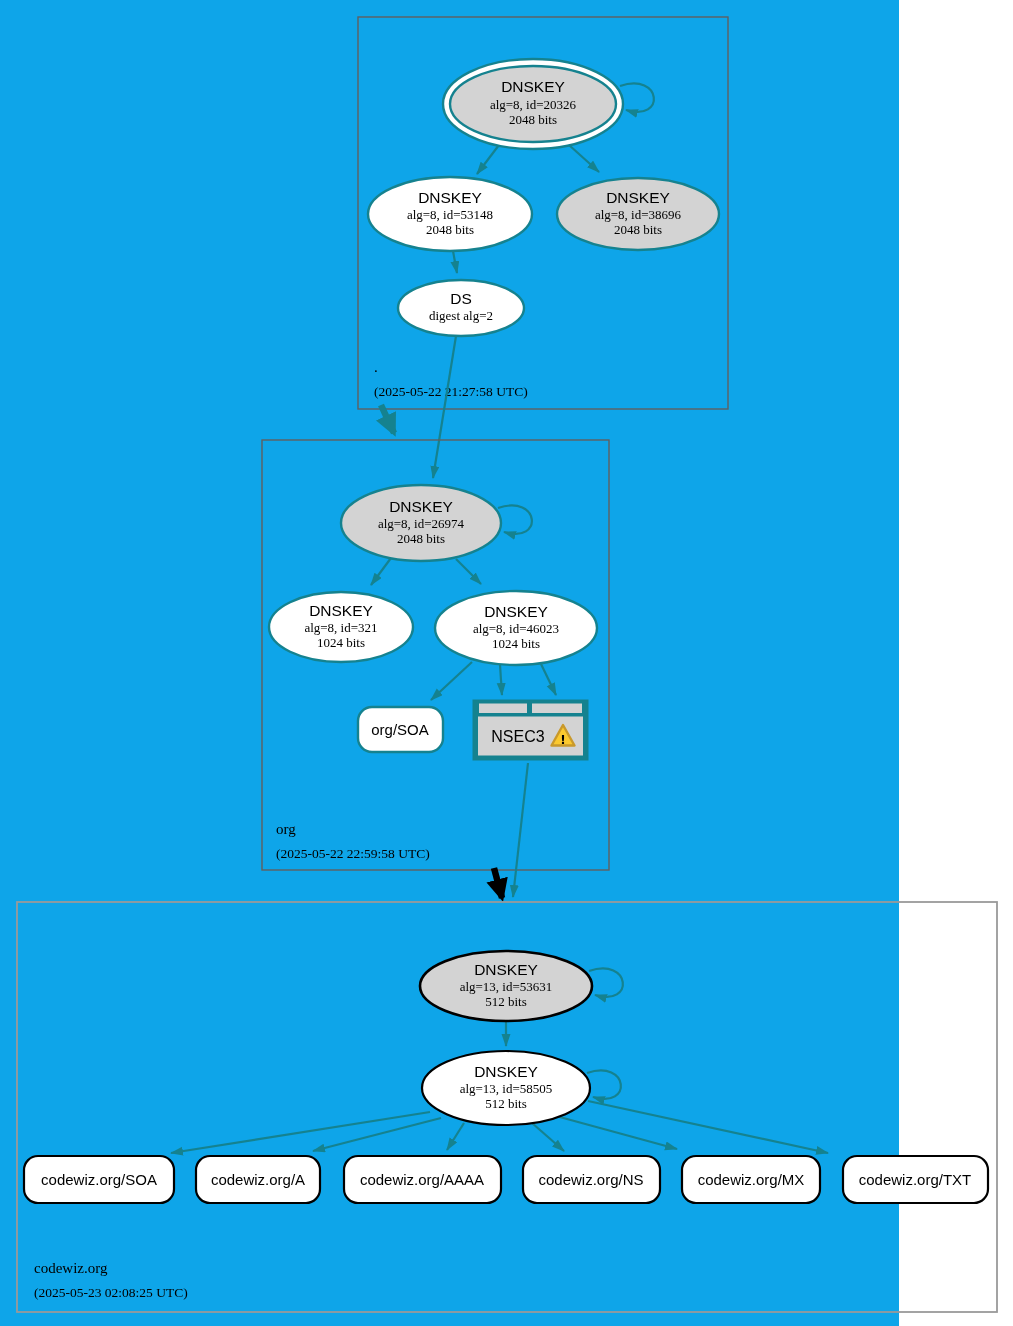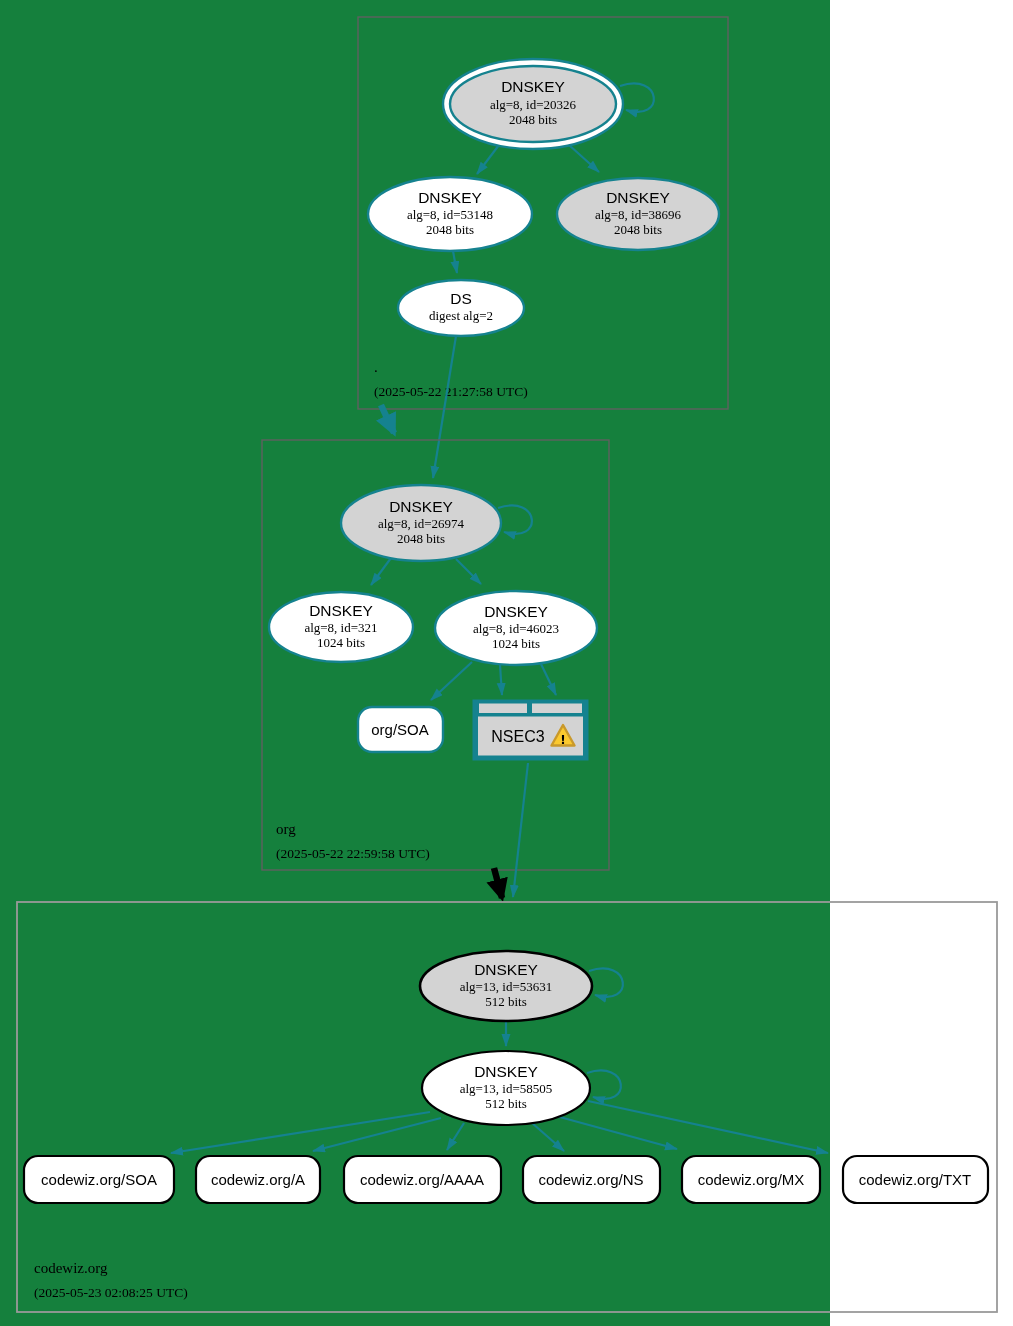--- a/index.html
+++ b/index.html
@@ -1,16 +1,16 @@
 <!DOCTYPE html>
 <html><head>
 <meta charset="utf-8">
 <style>
   html,body { margin:0; padding:0; background:#ffffff; }
-  .stage { position:relative; width:830px; height:1326px; background:#15803d; }
+  .stage { position:relative; width:899px; height:1326px; background:#0ea5e9; }
   svg { display:block; }
   .node-title  { font-family:"Liberation Sans", sans-serif; font-size:15.5px; fill:#000; text-anchor:middle; }
   .node-detail { font-family:"Liberation Serif", serif;     font-size:13px;   fill:#000; text-anchor:middle; }
   .rr-label    { font-family:"Liberation Sans", sans-serif; font-size:15px;   fill:#000; text-anchor:middle; }
   .nsec-label  { font-family:"Liberation Sans", sans-serif; font-size:16px;   fill:#000; text-anchor:middle; }
   .zone-label  { font-family:"Liberation Serif", serif;     font-size:15px;   fill:#000; }
   .zone-ts     { font-family:"Liberation Serif", serif;     font-size:13.5px; fill:#000; }
   .warn-mark   { font-family:"DejaVu Sans", sans-serif; font-size:12px; font-weight:bold; fill:#000; text-anchor:middle; }
 </style>
 </head>

